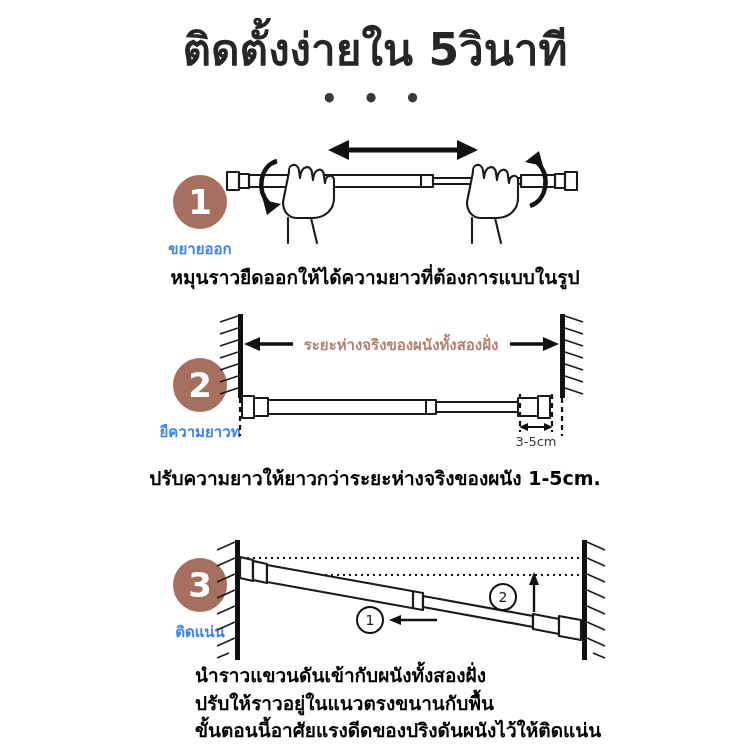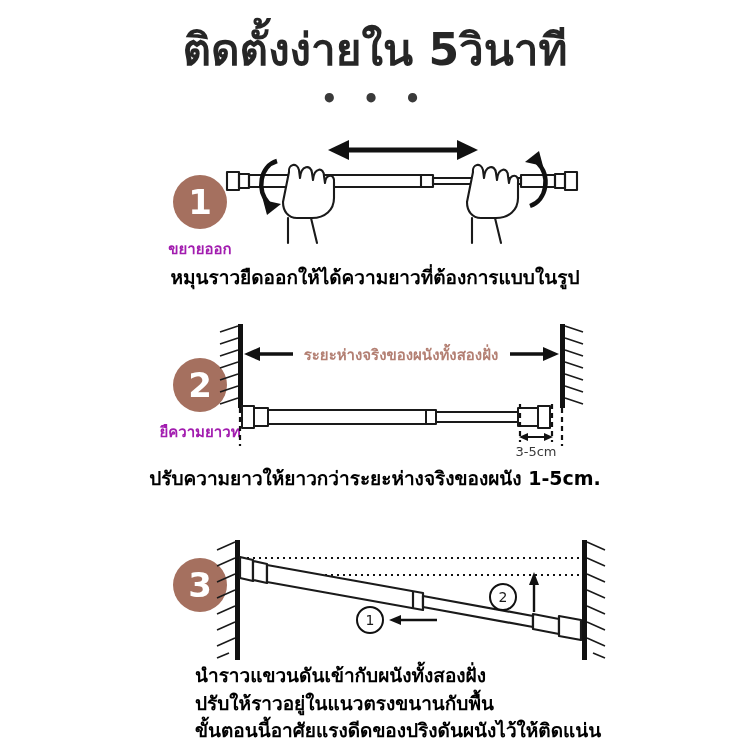--- a/index.html
+++ b/index.html
@@ -40,21 +40,21 @@
     background:#a5705f;
     color:#ffffff;
     font-size:34px;font-weight:bold;
     display:flex;align-items:center;justify-content:center;
     margin:0 auto;
     line-height:1;
   }
   .badge-label{
     margin-top:8px;
     font-size:15px;
-    color:#a21caf;
+    color:#3b82f6;
     font-weight:bold;
     white-space:nowrap;
   }
   .step-caption{
     position:absolute;left:0;width:750px;
     text-align:center;
     font-size:19px;
     font-weight:bold;
     color:#000000;
   }
@@ -161,21 +161,21 @@
     <div class="step-caption" style="top:262px">หมุนราวยืดออกให้ได้ความยาวที่ต้องการแบบในรูป</div>
   </div>
 
   <div class="step" style="top:0">
 
     <div class="badge-wrap" style="top:358px">
       <div class="badge">2</div>
       <div class="badge-label">ยืความยาวท</div>
     </div>
 
-    <div class="art" style="left:208px;top:324px">
+    <div class="art" style="left:208px;top:314px">
       <svg width="400" height="135" viewBox="0 0 400 135">
 
         <g stroke="#1a1a1a" stroke-width="1.6">
           <line x1="12" y1="8" x2="30" y2="2"></line>
           <line x1="12" y1="20" x2="30" y2="14"></line>
           <line x1="12" y1="32" x2="30" y2="26"></line>
           <line x1="12" y1="44" x2="30" y2="38"></line>
           <line x1="12" y1="56" x2="30" y2="50"></line>
           <line x1="12" y1="68" x2="30" y2="62"></line>
           <line x1="12" y1="80" x2="30" y2="74"></line>
@@ -227,20 +227,21 @@
       </svg>
     </div>
 
     <div class="step-caption" style="top:463px">ปรับความยาวให้ยาวกว่าระยะห่างจริงของผนัง 1-5cm.</div>
   </div>
 
   <div class="step" style="top:0">
 
     <div class="badge-wrap" style="top:558px">
       <div class="badge">3</div>
+      <div class="badge-label">ติดแน่น</div>
     </div>
 
     <div class="art" style="left:215px;top:540px">
       <svg width="395" height="120" viewBox="0 0 395 120">
 
         <g stroke="#1a1a1a" stroke-width="1.6">
           <line x1="2" y1="10" x2="20" y2="2"></line>
           <line x1="2" y1="26" x2="20" y2="18"></line>
           <line x1="2" y1="42" x2="20" y2="34"></line>
           <line x1="2" y1="58" x2="20" y2="50"></line>

